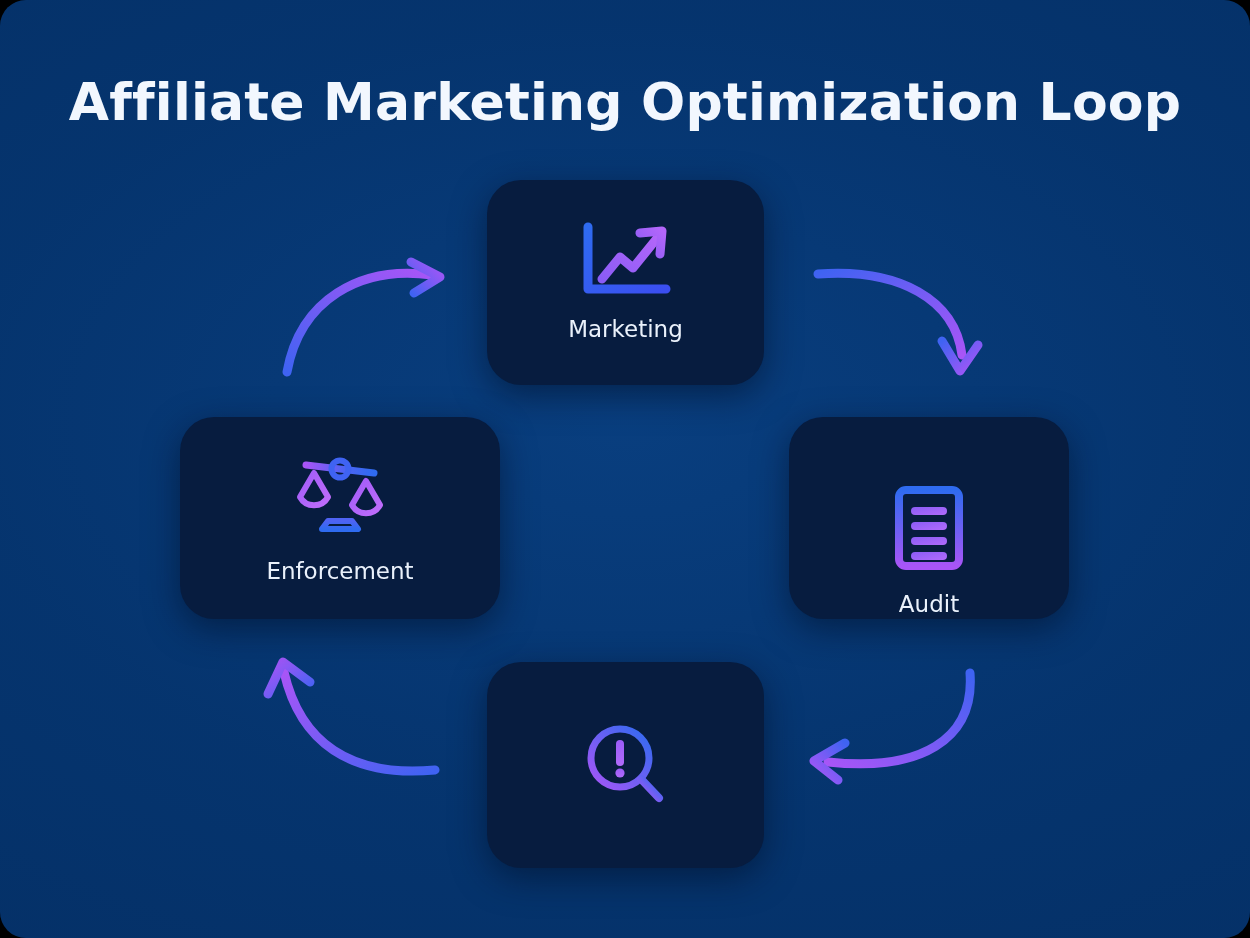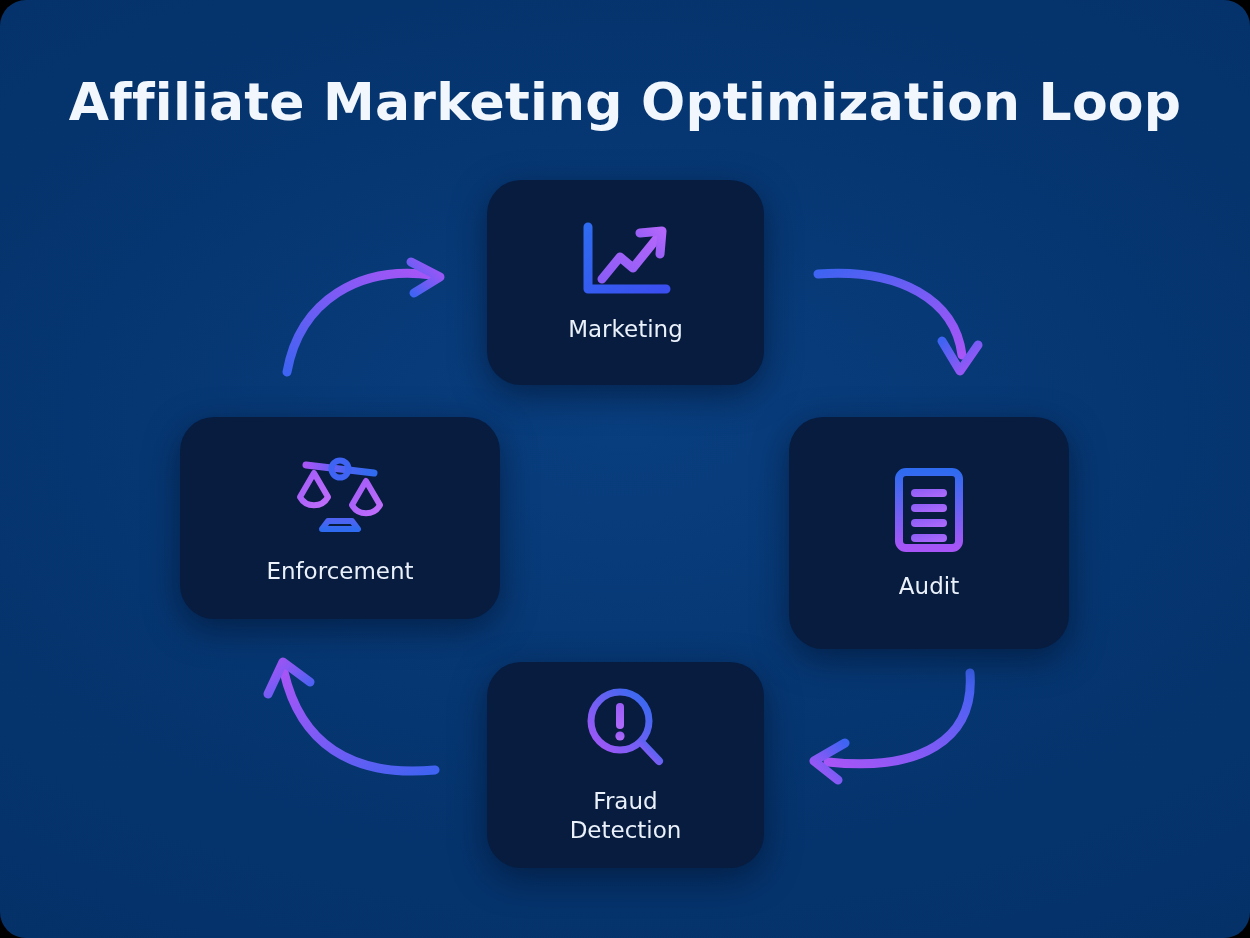--- a/index.html
+++ b/index.html
@@ -73,21 +73,21 @@
     font-size: 23px;
     line-height: 29px;
     text-align: center;
     margin-top: 16px;
     font-family: "DejaVu Sans", sans-serif;
     font-weight: 400;
     white-space: pre-line;
   }
 
   #card-monitoring { left: 487px; top: 180px;  width: 277px; height: 205px; }
-  #card-audit      { left: 789px; top: 417px;  width: 280px; height: 232px; }
+  #card-audit      { left: 789px; top: 417px;  width: 280px; height: 202px; justify-content: flex-end; }
   #card-fraud      { left: 487px; top: 662px;  width: 277px; height: 206px; }
   #card-enforce    { left: 180px; top: 417px;  width: 320px; height: 202px; }
 
   #card-monitoring .card-label { margin-top: 14px; }
   #card-audit .card-label      { margin-top: 18px; }
   #card-enforce .card-label    { margin-top: 18px; }
   #card-fraud .card-label      { margin-top: 16px; }
 
   
   .arrows {
@@ -206,22 +206,20 @@
               <stop offset="0%" stop-color="#9b5cf8"></stop>
               <stop offset="100%" stop-color="#b06bfb"></stop>
             </linearGradient>
           </defs>
           <circle cx="37" cy="36" r="29" fill="none" stroke="url(#fRing)" stroke-width="7"></circle>
           <path d="M 58,57 L 76,76" stroke="url(#fRing)" stroke-width="8" stroke-linecap="round"></path>
           <rect x="33" y="18" width="8" height="26" rx="4" fill="url(#fMark)"></rect>
           <circle cx="37" cy="51" r="4.6" fill="url(#fMark)"></circle>
         </svg>
       </span>
-      <div class="card-label">Fraud
-Detection</div>
     </div>
 
     <div class="card" id="card-enforce">
       <span class="card-icon">
         <svg width="96" height="88" viewBox="0 0 96 88">
           <defs>
             <linearGradient id="eBeam" x1="0" y1="0" x2="1" y2="0">
               <stop offset="0%" stop-color="#a855f7"></stop>
               <stop offset="55%" stop-color="#4f63f3"></stop>
               <stop offset="100%" stop-color="#2f6bf0"></stop>

